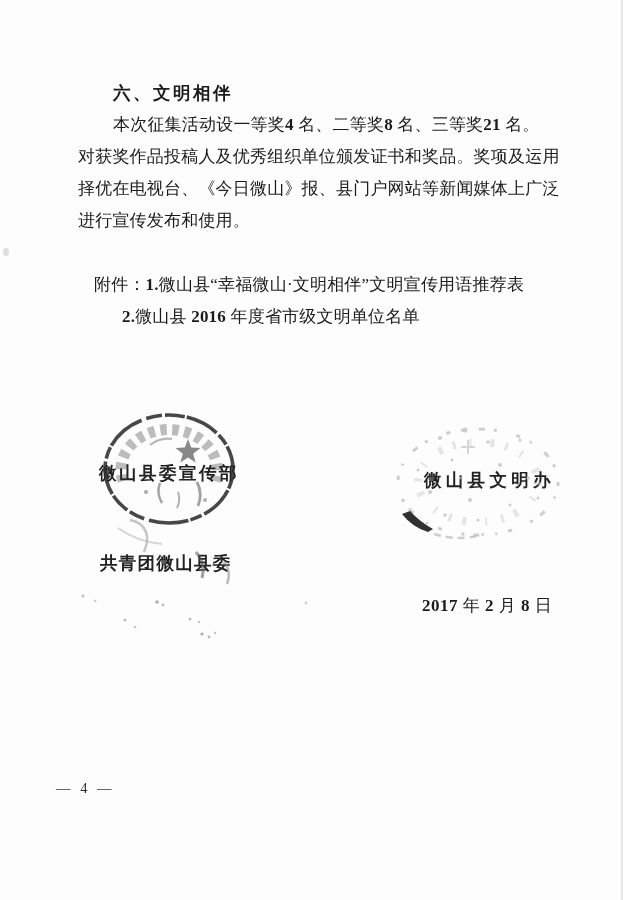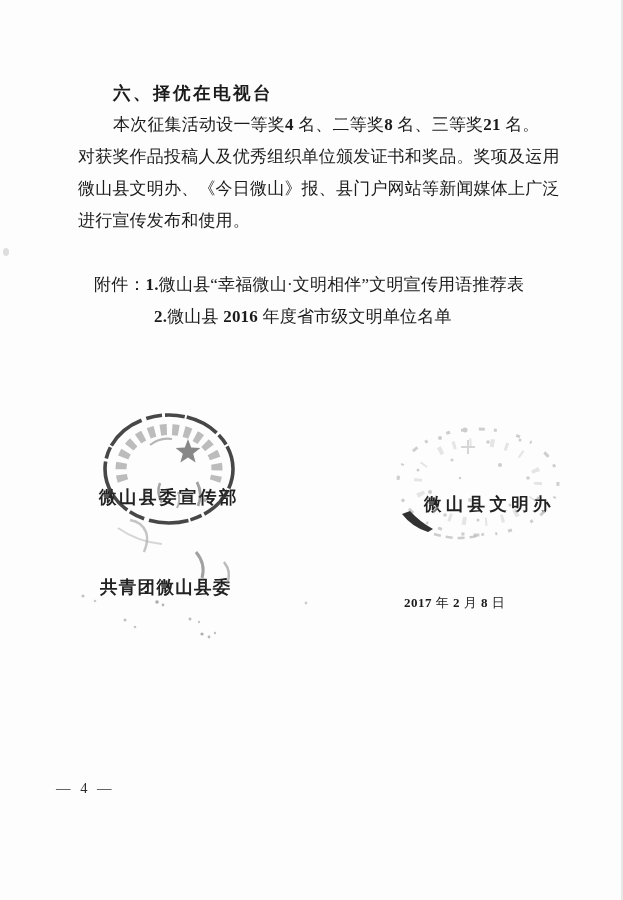--- a/index.html
+++ b/index.html
@@ -7,40 +7,40 @@
         font-family:"Liberation Serif","DejaVu Serif",serif;color:#1b1b1b;}
   .content{position:absolute;left:78px;top:77px;width:500px;font-size:17px;
            line-height:32px;letter-spacing:0.2px;}
   .line{white-space:nowrap;}
   .indent{padding-left:35px;}
   .heading{font-family:"DejaVu Sans","Liberation Sans",sans-serif;font-weight:bold;
            font-size:17.5px;letter-spacing:2.5px;margin:0;padding-left:35px;}
   .num{font-weight:bold;font-family:"Liberation Serif",serif;}
   .spacer{height:32px;}
   .attach1{margin-left:16px;}
-  .attach2{margin-left:76px;}
-  .sig{position:absolute;font-weight:bold;font-size:17.5px;white-space:nowrap;color:#222;margin-top:24px;}
+  .attach2{margin-left:44px;}
+  .sig{position:absolute;font-weight:bold;font-size:17.5px;white-space:nowrap;color:#222;}
   .sig1{left:99px;top:461px;letter-spacing:2.5px;}
   .sig2{left:424px;top:468px;letter-spacing:4.3px;}
   .sig3{left:100px;top:551px;letter-spacing:1.3px;}
-  .dateline{position:absolute;left:404px;top:594px;font-size:13px;letter-spacing:0.5px;white-space:nowrap;}
+  .dateline{position:absolute;left:422px;top:594px;font-size:17px;letter-spacing:0.5px;white-space:nowrap;}
   .pagenum{position:absolute;left:56px;top:780px;font-size:14.5px;letter-spacing:3px;color:#2e2e2e;white-space:nowrap;}
   .edge{position:absolute;right:0;top:0;width:2px;height:900px;background:#e7e7e7;}
   svg.overlay{position:absolute;left:0;top:0;pointer-events:none;}
 </style>
 </head>
 <body>
 
 <div class="page">
 
   <div class="content">
-    <div class="line heading">六、择优在电视台</div>
+    <div class="line heading">六、文明相伴</div>
     <div class="line indent"><span>本次征集活动设一等奖</span><span class="num">4</span><span> 名、二等奖</span><span class="num">8</span><span> 名、三等奖</span><span class="num">21</span><span> 名。</span></div>
     <div class="line">对获奖作品投稿人及优秀组织单位颁发证书和奖品。奖项及运用</div>
-    <div class="line">微山县文明办、《今日微山》报、县门户网站等新闻媒体上广泛</div>
+    <div class="line">择优在电视台、《今日微山》报、县门户网站等新闻媒体上广泛</div>
     <div class="line">进行宣传发布和使用。</div>
     <div class="spacer"></div>
     <div class="line attach1"><span>附件：</span><span class="num">1.</span><span>微山县“幸福微山·文明相伴”文明宣传用语推荐表</span></div>
     <div class="line attach2"><span class="num">2.</span><span>微山县 </span><span class="num">2016</span><span> 年度省市级文明单位名单</span></div>
   </div>
 
   <div class="sig sig1">微山县委宣传部</div>
   <div class="sig sig2">微山县文明办</div>
   <div class="sig sig3">共青团微山县委</div>
 

